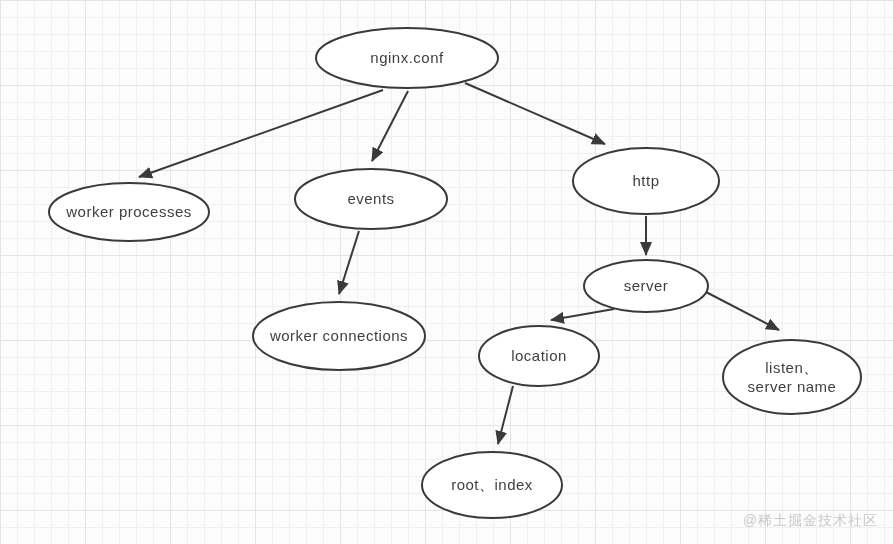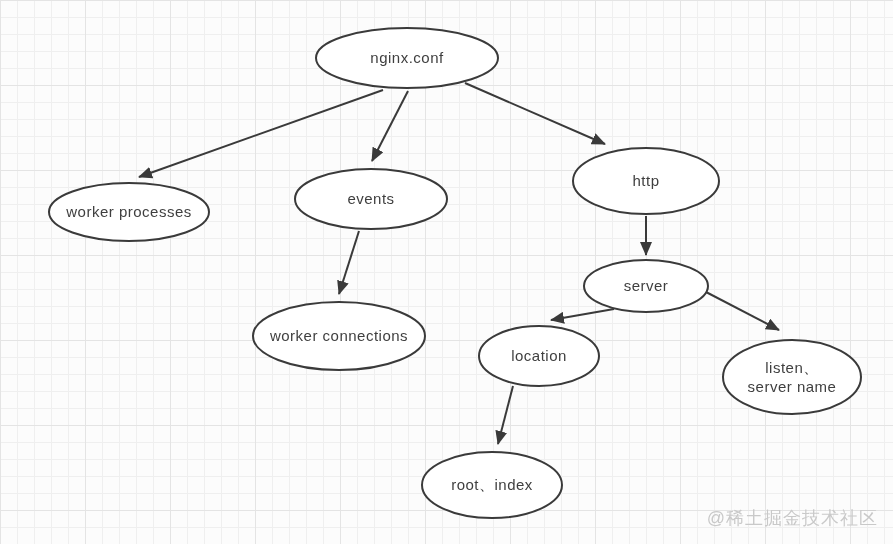--- a/index.html
+++ b/index.html
@@ -28,21 +28,21 @@
   svg.diagram text {
     font-family: "Liberation Sans", sans-serif;
     font-size: 15px;
     letter-spacing: 0.5px;
     text-anchor: middle;
   }
   .watermark {
     position: absolute;
     right: 15px;
     bottom: 14px;
-    font-size: 18px;
+    font-size: 14px;
     letter-spacing: 1px;
     color: #c9c9c9;
     user-select: none;
   }
 </style>
 </head>
 <body>
 
 <div class="canvas">
   <svg class="diagram" width="893" height="544" viewBox="0 0 893 544">

